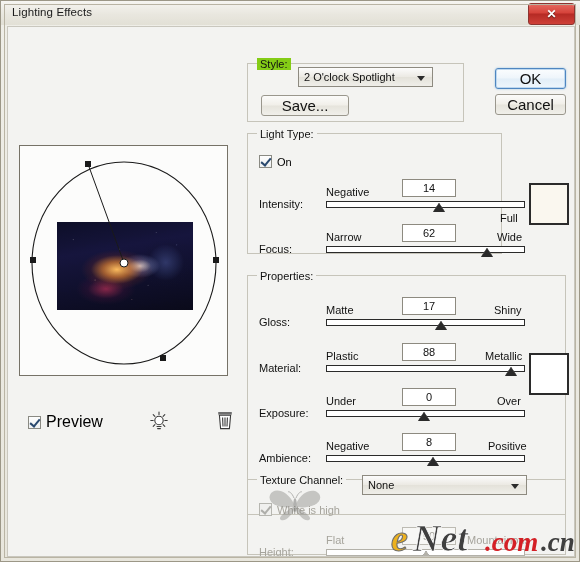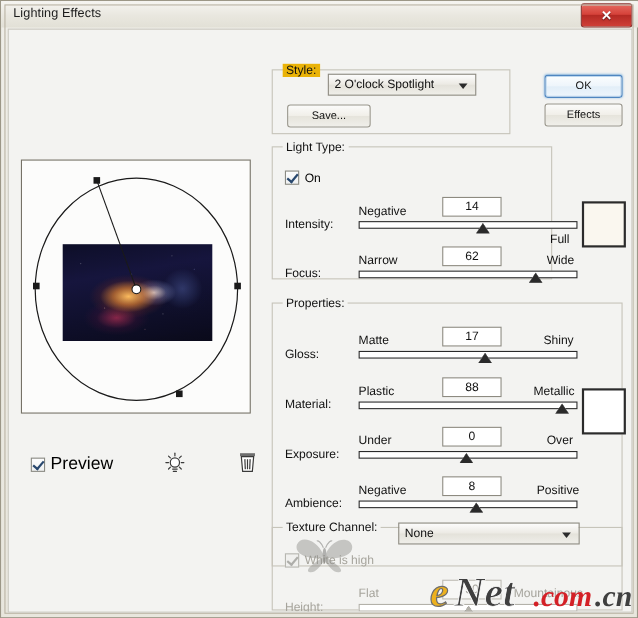--- a/index.html
+++ b/index.html
@@ -182,21 +182,21 @@
   }
 
   
   .btn {
     position: absolute;
     box-sizing: border-box;
     height: 21px;
     border: 1px solid #9a978d;
     border-radius: 3px;
     background: linear-gradient(180deg,#fbfbfa 0%, #f1efe9 48%, #e6e4dc 52%, #f0efea 100%);
-    font-size: 10px;
+    font-size: 15px;
     color: #111;
     display: flex;
     align-items: center;
     justify-content: center;
     cursor: pointer;
   }
   .btn.default {
     border: 1px solid #4f86c0;
     box-shadow: 0 0 0 1px #bed8ef inset, 0 0 2px #8fbde4;
     background: linear-gradient(180deg,#fbfdfe 0%, #eef5fb 48%, #e2eef8 52%, #eef6fc 100%);
@@ -332,35 +332,35 @@
             <path d="M2.4 4.2 L3.6 17.6 L12.4 17.6 L13.6 4.2 Z" fill="#ffffff"></path>
             <line x1="5.6" y1="6.4" x2="6.0" y2="15.6"></line>
             <line x1="8" y1="6.4" x2="8" y2="15.6"></line>
             <line x1="10.4" y1="6.4" x2="10.0" y2="15.6"></line>
           </g>
         </svg>
       </div>
     </div>
 
     <div class="group" style="left:239px; top:36px; width:217px; height:59px;">
-      <span class="lbl" style="left:9px; top:-6px; background:#eab308; padding:0 3px;">Style:</span>
+      <span class="lbl" style="left:9px; top:-6px; background:#84cc16; padding:0 3px;">Style:</span>
     </div>
     <div class="combo" style="left:290px; top:40px; width:135px;">
       <span class="ctext">2 O'clock Spotlight</span>
       <span class="carrow"></span>
     </div>
-    <div class="btn" style="left:253px; top:68px; width:76px;">
+    <div class="btn" style="left:253px; top:68px; width:88px;">
       <span>Save...</span>
     </div>
 
     <div class="btn default" style="left:487px; top:41px; width:71px;">
       <span>OK</span>
     </div>
     <div class="btn" style="left:487px; top:67px; width:71px;">
-      <span>Effects</span>
+      <span>Cancel</span>
     </div>
 
     <div class="group" style="left:239px; top:106px; width:255px; height:121px;">
       <span class="lbl" style="left:9px; top:-6px; background:#f3f3f1; padding:0 3px;">Light Type:</span>
     </div>
 
     <div style="position:absolute; left:251px; top:128px; display:flex; align-items:center;">
       <span class="cb checked"></span>
       <span style="margin-left:5px;">On</span>
     </div>

